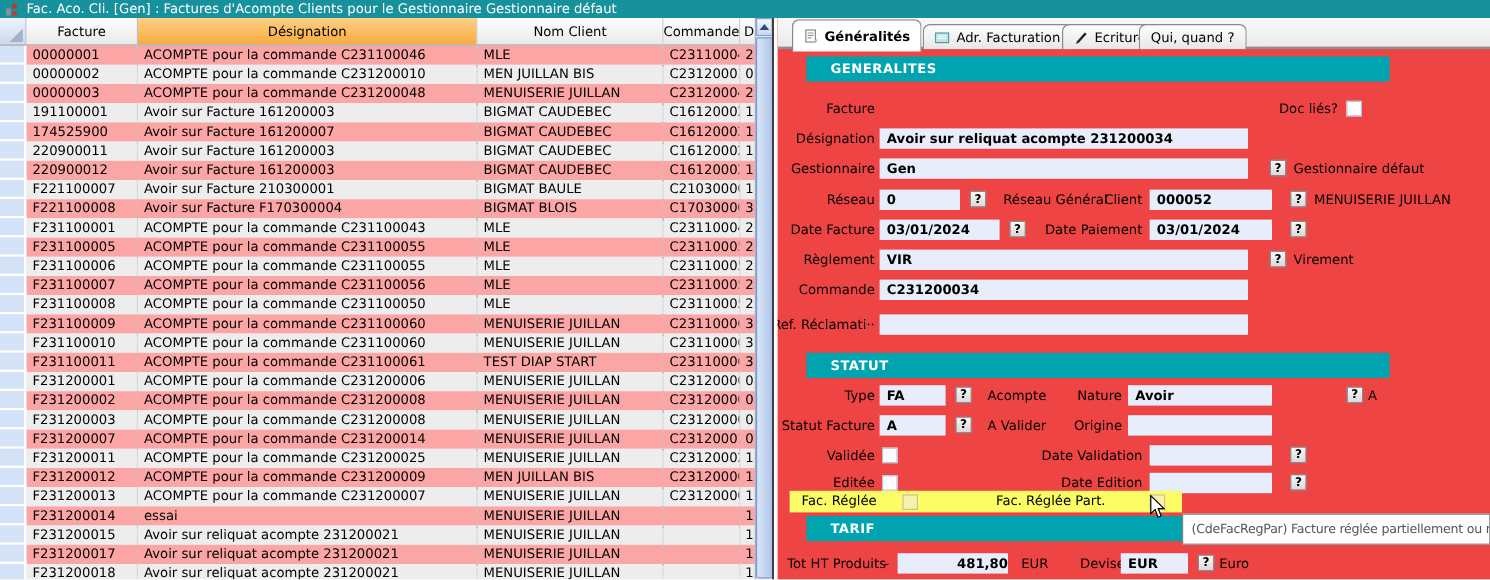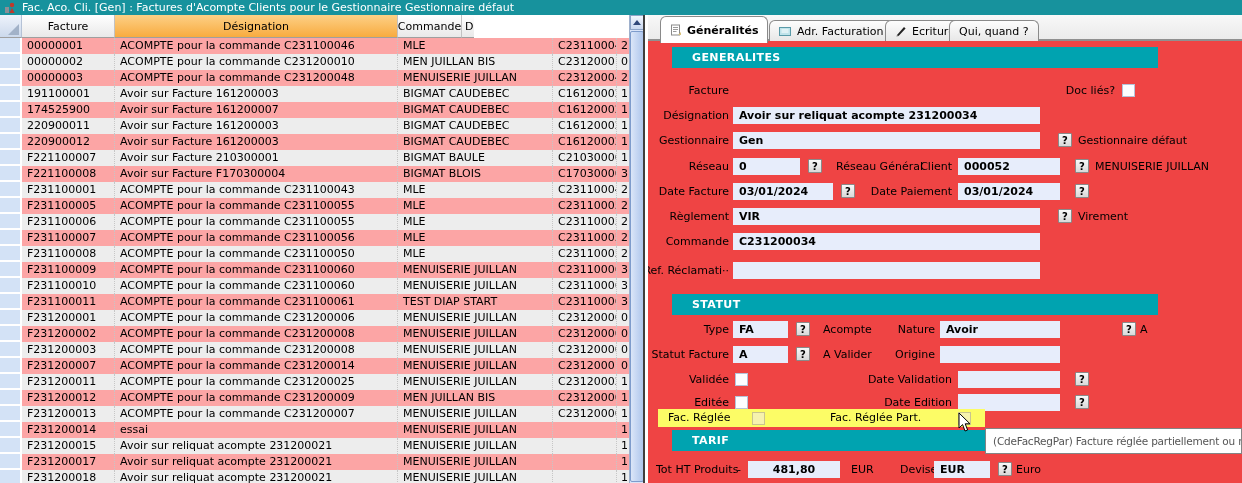--- a/index.html
+++ b/index.html
@@ -97,21 +97,21 @@
   .tooltip{position:absolute;left:337px;top:413px;width:257px;height:26px;background:#fff;
     border:1px solid #848484;z-index:40;line-height:24px;padding-left:7px;color:#555;
     font-size:10.5px;white-space:nowrap;overflow:hidden;letter-spacing:-0.2px;}
 
   
   .cursor{position:absolute;left:310px;top:397px;z-index:50;}
 
   
   .tt-label{position:absolute;left:8px;line-height:17px;}
   .tt-dash{position:absolute;left:89px;line-height:17px;}
-  .tt-box{left:100px;width:92px;text-align:center;padding-left:0;}
+  .tt-box{left:100px;width:92px;text-align:right;padding-left:0;}
   .tt-eur{position:absolute;left:203px;line-height:17px;}
   .tt-devise{position:absolute;left:252px;line-height:17px;}
   .tt-devbox{left:286px;width:56px;}
   .tt-q{left:350px;}
   .tt-euro{position:absolute;left:368px;line-height:17px;}
 </style>
 </head>
 <body>
 
 <div id="screen">
@@ -123,20 +123,21 @@
       <path d="M5.3 11 L8 6 L10.7 11 Z" fill="#c0392b"></path>
     </svg>
     <span>Fac. Aco. Cli. [Gen] : Factures d'Acompte Clients  pour le Gestionnaire Gestionnaire défaut</span>
   </div>
 
   <div class="left-panel">
     <div class="thead">
       <div class="corner"></div>
       <div class="th h-facture">Facture</div>
       <div class="th orange h-designation">Désignation</div>
+      <div class="th h-client">Nom Client</div>
       <div class="th h-commande">Commande</div>
       <div class="th h-d">D</div>
     </div>
     <div>
         <div class="trow">
           <div class="cell sel"></div>
           <div class="cell c-facture">00000001</div>
           <div class="cell c-designation">ACOMPTE pour la commande C231100046</div>
           <div class="cell c-client">MLE</div>
           <div class="cell c-commande">C231100046</div>

